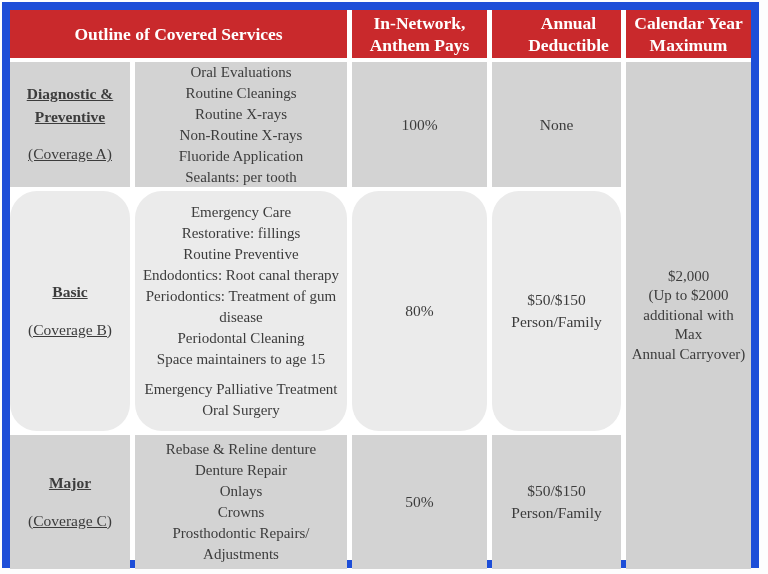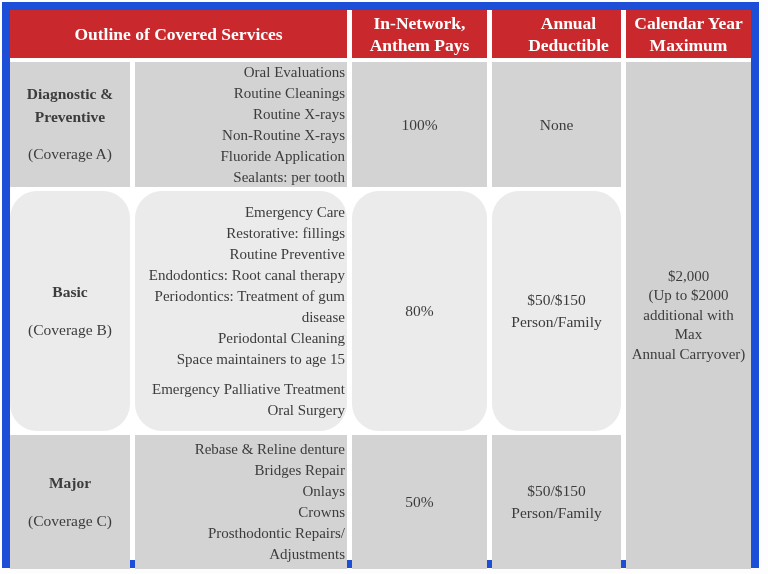--- a/index.html
+++ b/index.html
@@ -48,36 +48,36 @@
 
   .row1-bg { background:#d3d3d3; }
   .row2-bg { background:#ebebeb;border-radius:27px; }
   .row3-bg { background:#d3d3d3; }
 
   .cat { font-size:15.5px; line-height:1.45; white-space:pre-line; }
   .cat-name { font-weight:bold; }
   .cat-cov  { margin-top:15px; }
 
   .svc { font-size:15px; line-height:21px; padding:4px 2px; }
-  .service-line { width:100%;text-align:right; }
+  .service-line { width:100%; }
   .svc-basic .service-line:nth-child(8) { margin-top:9px; }
 
   .val { font-size:15.5px; line-height:22px; white-space:pre-line; }
 
   .max-cell {
     grid-column:5;
     grid-row:2 / 5;
     background:#d1d1d1;
     font-size:15px;
     line-height:19.5px;
     white-space:pre-line;
     padding:0 4px;
   }
 
-  .c1 { grid-column:1; } .c2 { grid-column:2; } .c3 { grid-column:3; } .c4 { grid-column:4; }
+  .c1 { grid-column:1;text-decoration:underline; } .c2 { grid-column:2; } .c3 { grid-column:3; } .c4 { grid-column:4; }
   .r1 { grid-row:2; } .r2 { grid-row:3; } .r3 { grid-row:4; }
 </style>
 </head>
 <body>
 
 <div class="table-frame">
   <div class="grid">
 
     <div class="cell hdr hdr-services">Outline of Covered Services</div>
     <div class="cell hdr hdr-network">In-Network,
@@ -126,21 +126,21 @@
     <div class="cell val row2-bg c3 r2">80%</div>
     <div class="cell val row2-bg c4 r2">$50/$150
 Person/Family</div>
 
     <div class="cell cat row3-bg c1 r3">
       <div class="cat-name">Major</div>
       <div class="cat-cov">(Coverage C)</div>
     </div>
     <div class="cell svc row3-bg c2 r3">
         <div class="service-line">Rebase &amp; Reline denture</div>
-        <div class="service-line">Bridges Repair</div>
+        <div class="service-line">Denture Repair</div>
         <div class="service-line">Onlays</div>
         <div class="service-line">Crowns</div>
         <div class="service-line">Prosthodontic Repairs/ Adjustments</div>
       </div>
     <div class="cell val row3-bg c3 r3">50%</div>
     <div class="cell val row3-bg c4 r3">$50/$150
 Person/Family</div>
 
   </div>
 </div>

